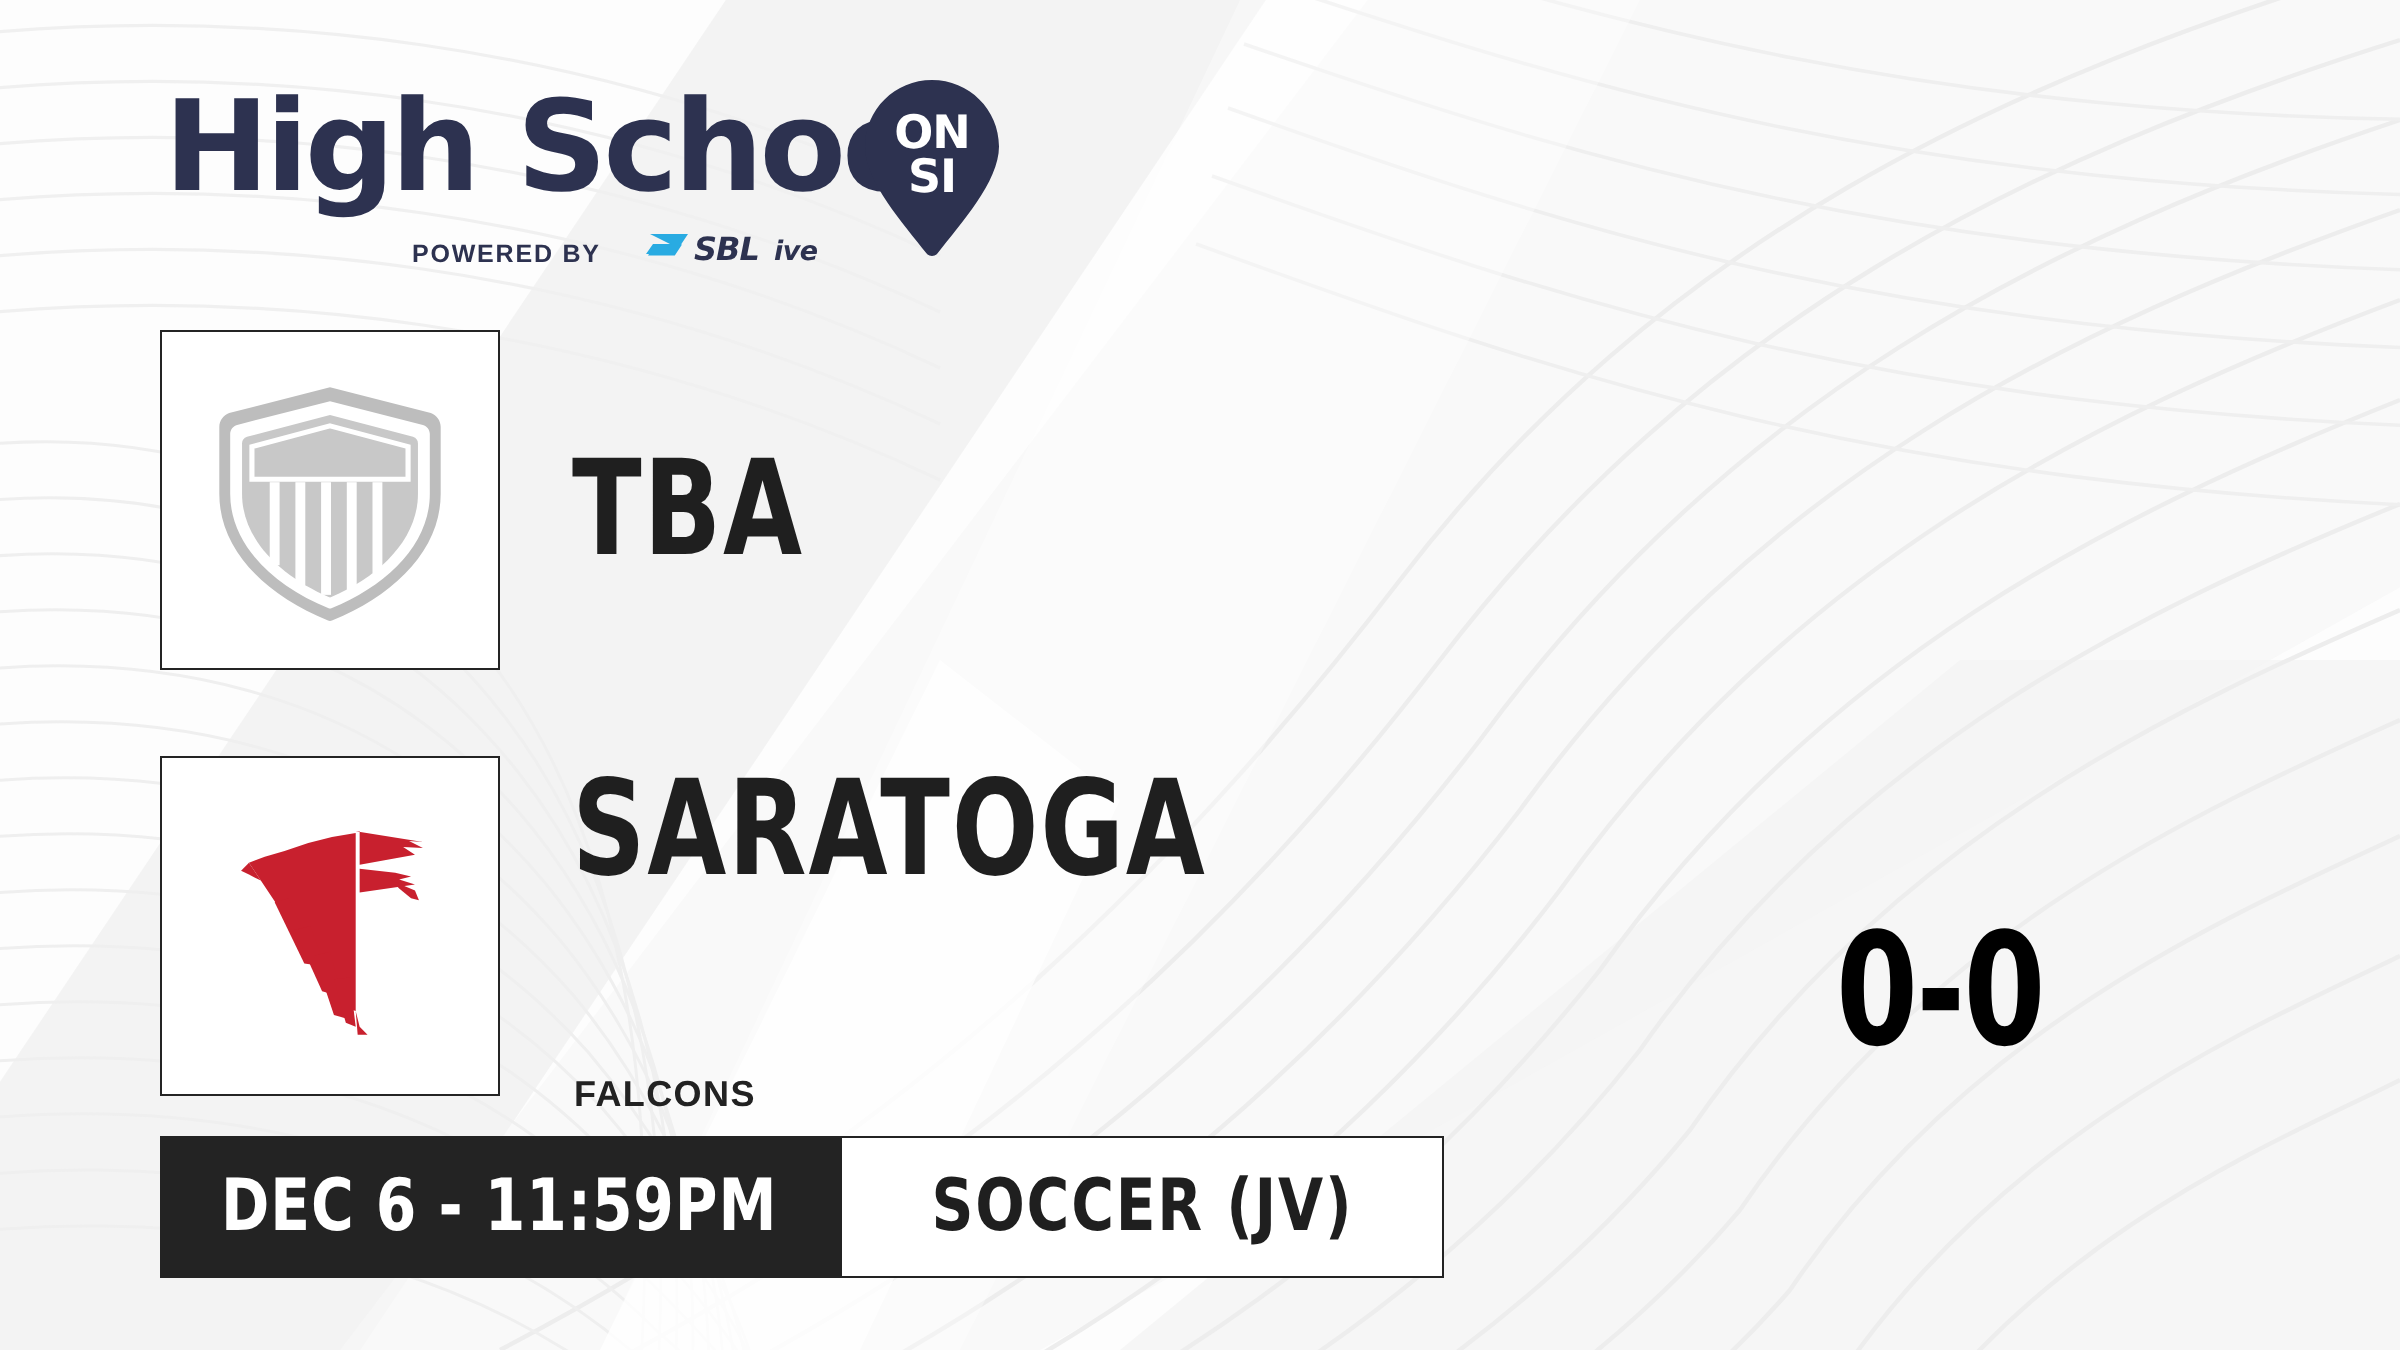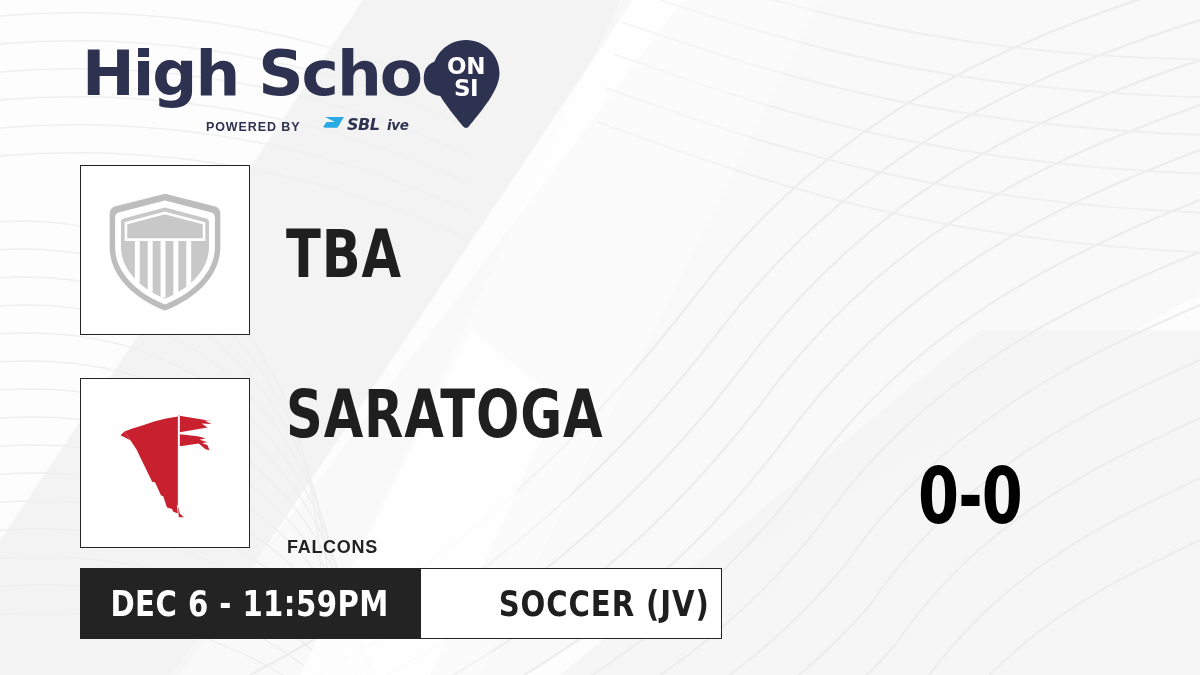--- a/index.html
+++ b/index.html
@@ -106,21 +106,21 @@
     font-size:36px;
     color:#ffffff;
     letter-spacing:0.5px;
     transform:scaleX(0.9);
     white-space:nowrap;
   }
   #sport-chip {
     width:302px; height:71px;
     background:#ffffff;
     border:1.6px solid #232323;
-    display:flex; align-items:center; justify-content:flex-end;
+    display:flex; align-items:center; justify-content:center;
   }
   #sport-text {
     font-family:"DejaVu Sans Condensed", "Liberation Sans Narrow", "DejaVu Sans", sans-serif;
     font-weight:bold;
     font-size:36px;
     color:#1f1f1f;
     letter-spacing:1px;
     transform:scaleX(0.9);
     white-space:nowrap;
   }

